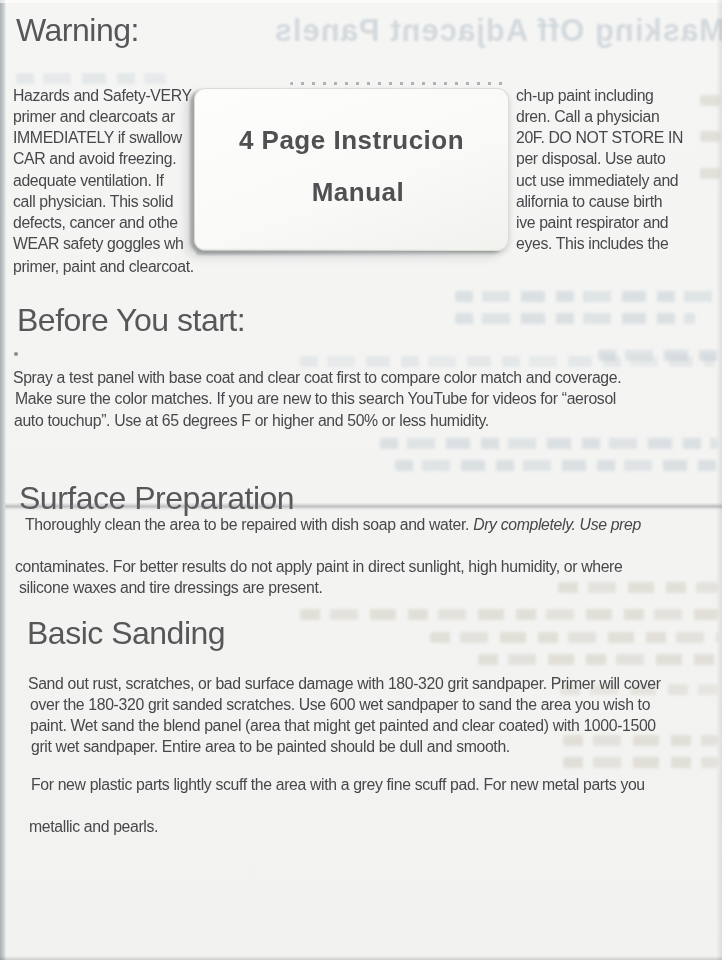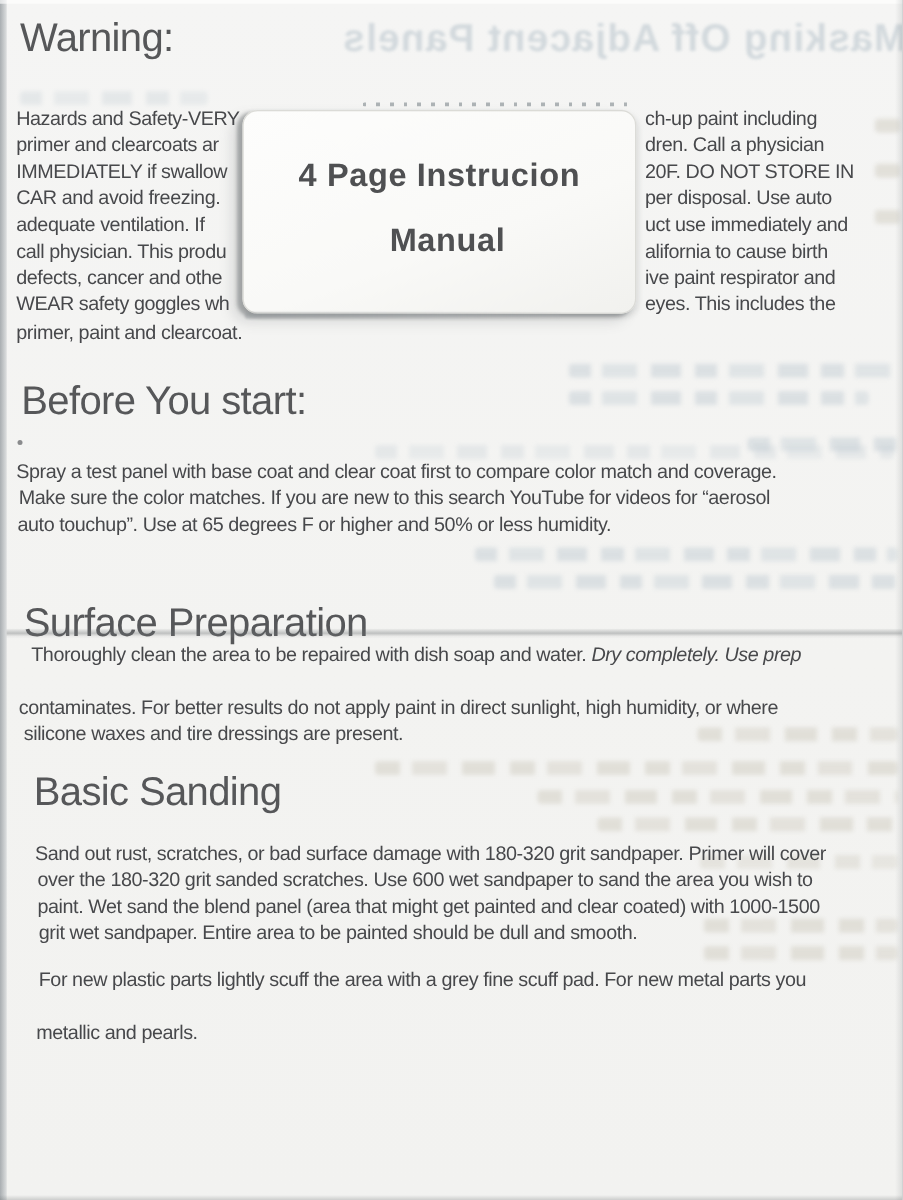--- a/index.html
+++ b/index.html
@@ -83,21 +83,21 @@
   <div class="body-line" style="left:13px;top:87px;">Hazards and Safety-VERY</div>
   <div class="body-line" style="left:516px;top:87px;">ch-up paint including</div>
   <div class="body-line" style="left:13px;top:108px;">primer and clearcoats ar</div>
   <div class="body-line" style="left:516px;top:108px;">dren. Call a physician</div>
   <div class="body-line" style="left:13px;top:129px;">IMMEDIATELY if swallow</div>
   <div class="body-line" style="left:516px;top:129px;">20F. DO NOT STORE IN</div>
   <div class="body-line" style="left:13px;top:150px;">CAR and avoid freezing.</div>
   <div class="body-line" style="left:516px;top:150px;">per disposal. Use auto</div>
   <div class="body-line" style="left:13px;top:172px;">adequate ventilation. If</div>
   <div class="body-line" style="left:516px;top:172px;">uct use immediately and</div>
-  <div class="body-line" style="left:13px;top:193px;">call physician. This produ</div>
+  <div class="body-line" style="left:13px;top:193px;">call physician. This solid</div>
   <div class="body-line" style="left:516px;top:193px;">alifornia to cause birth</div>
   <div class="body-line" style="left:13px;top:214px;">defects, cancer and othe</div>
   <div class="body-line" style="left:516px;top:214px;">ive paint respirator and</div>
   <div class="body-line" style="left:13px;top:235px;">WEAR safety goggles wh</div>
   <div class="body-line" style="left:516px;top:235px;">eyes. This includes the</div>
   <div class="body-line" style="left:13px;top:258px;">primer, paint and clearcoat.</div>
 
   <div class="h1" style="left:17px;top:302px;">Before You start:</div>
   <div class="stray-dot"></div>
   <div class="body-line" style="left:13px;top:369px;">Spray a test panel with base coat and clear coat first to compare color match and coverage.</div>

